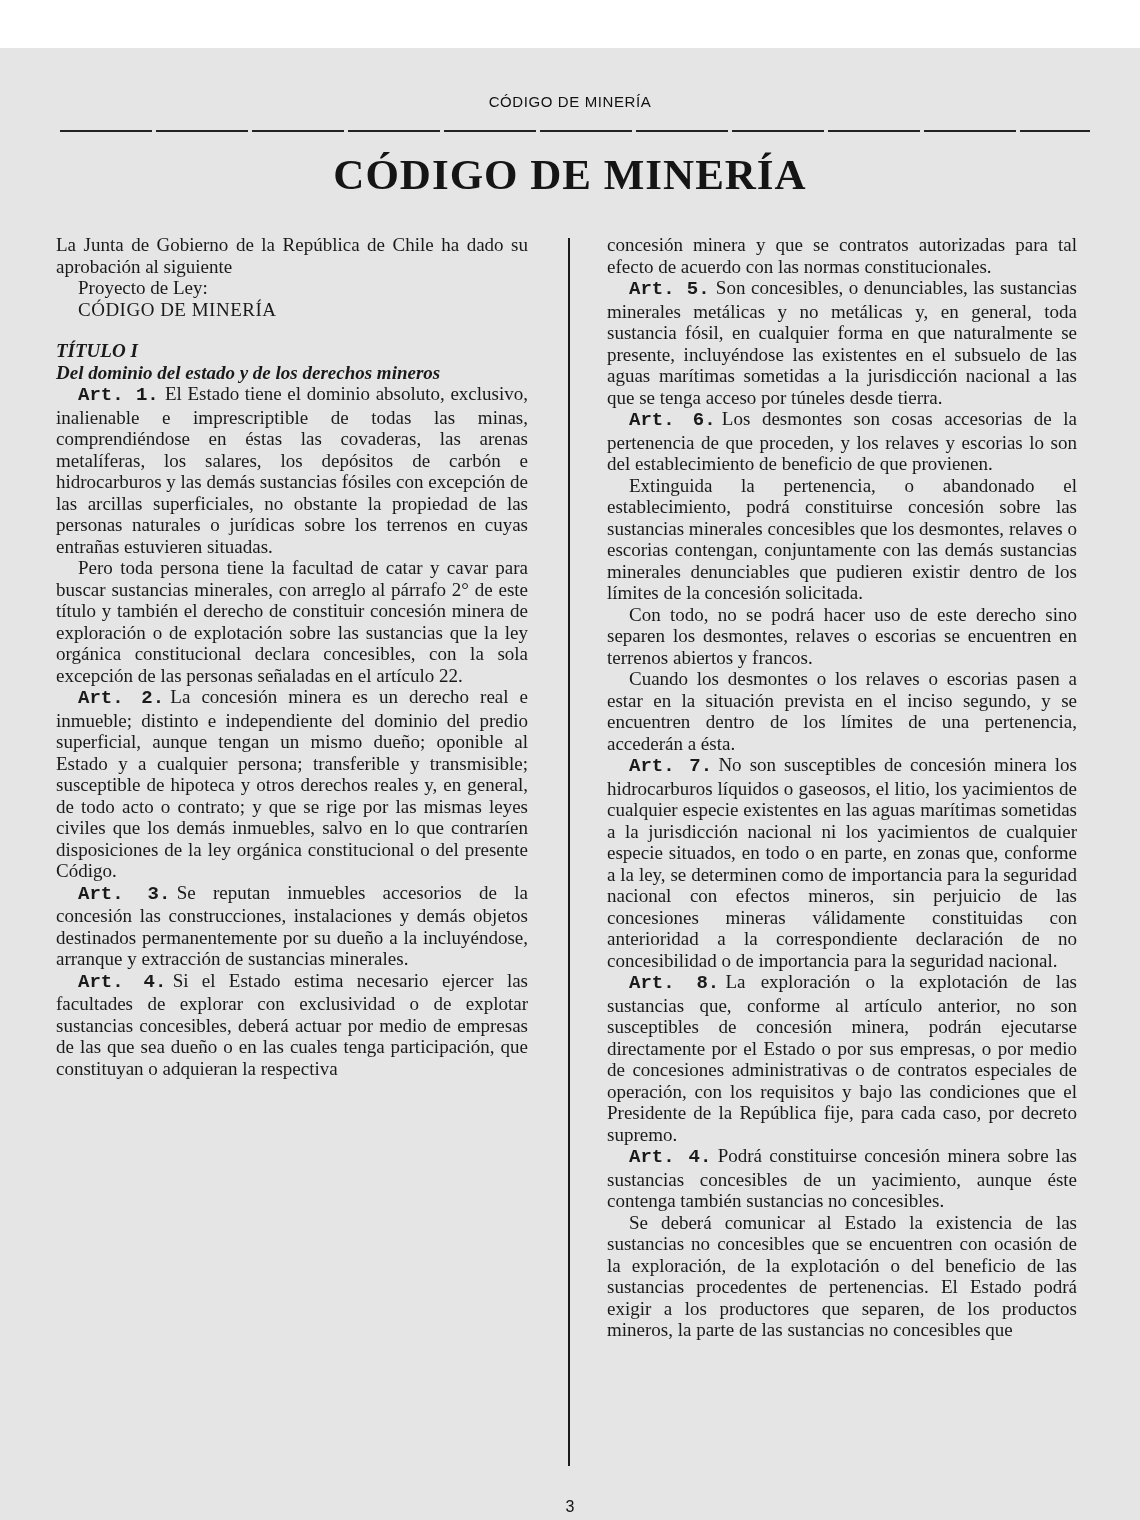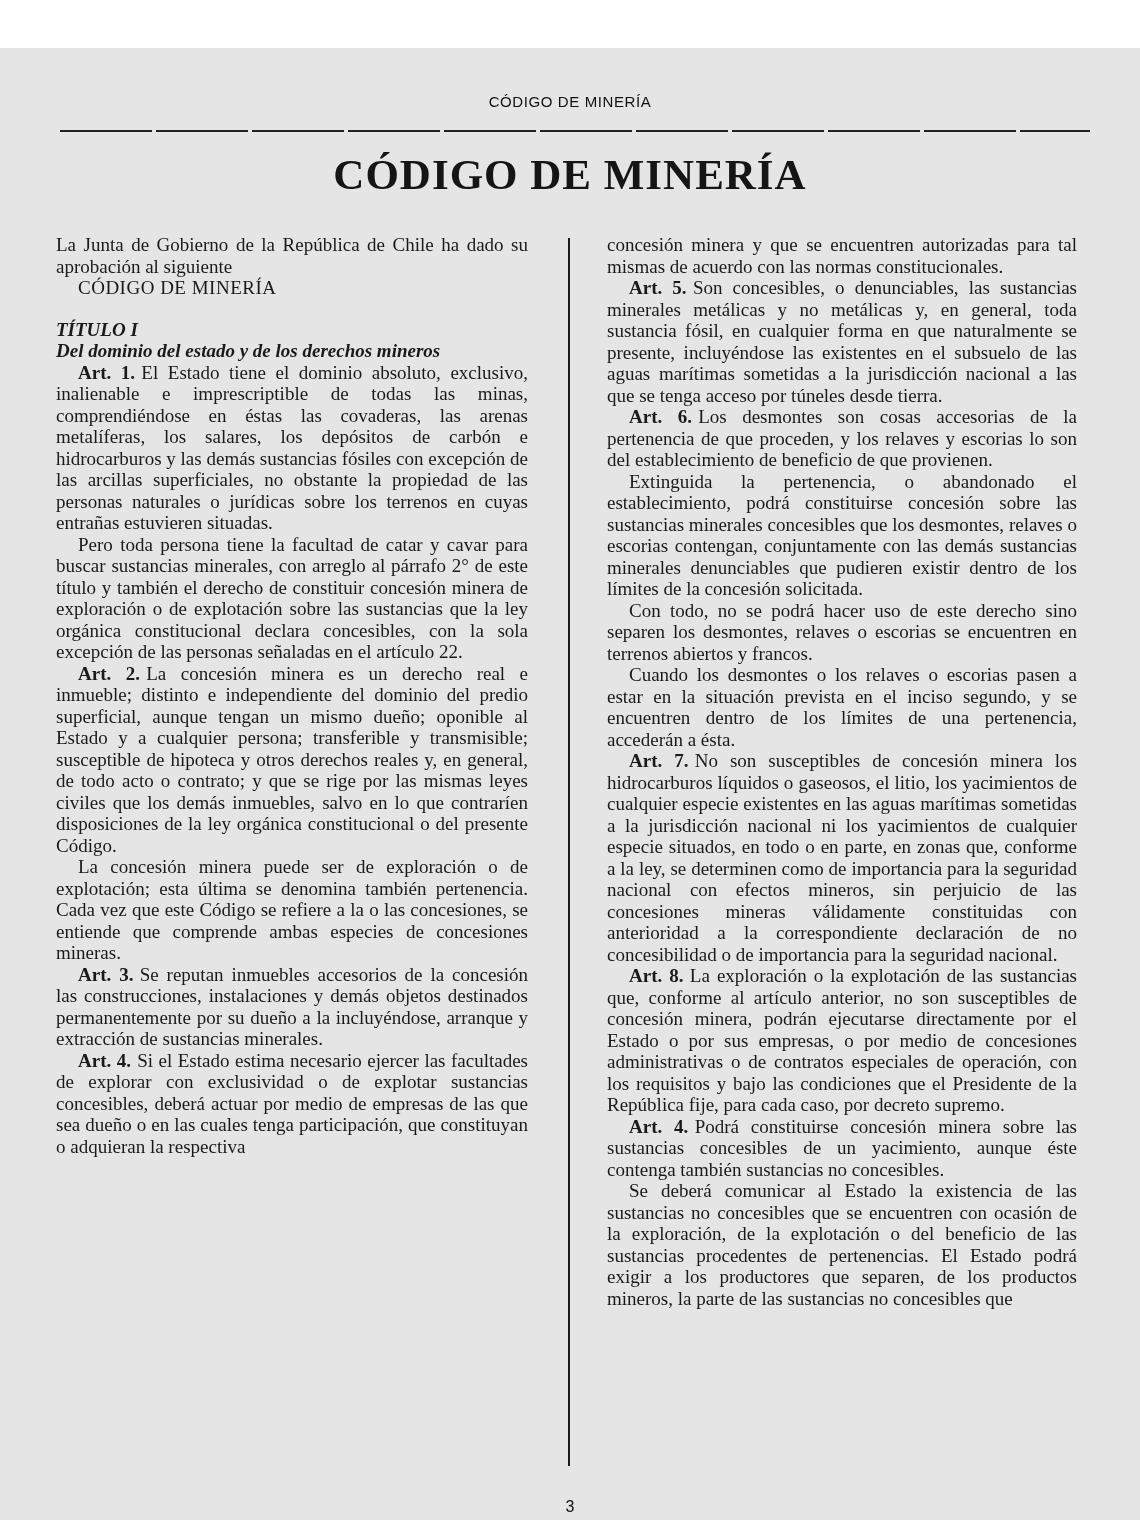--- a/index.html
+++ b/index.html
@@ -64,21 +64,21 @@
   p.no-indent { text-indent: 0; }
   .block { margin-top: 20px; }
   .heading {
     margin-top: 20px;
     text-align: left;
     font-weight: bold;
     font-style: italic;
   }
   .heading div { text-indent: 0; }
   .caps-line { letter-spacing: 0.5px; }
-  .art-label { font-weight: bold; margin-right: 0.33em; }
+  .art-label { font-weight: bold; margin-right: 0.33em; font-family: Liberation Mono, monospace; }
   .page-number {
     position: absolute;
     top: 1450px; left: 0; width: 100%;
     text-align: center;
     font-family: "Liberation Sans", sans-serif;
     font-size: 16px;
     color: #111111;
   }
 </style>
 </head>
@@ -90,42 +90,42 @@
   <div class="header-rule"></div>
   <div class="doc-title">CÓDIGO DE MINERÍA</div>
 
   <div class="divider"></div>
 
   <div class="columns">
 
     <div class="col col-left">
       <p class="par no-indent">La Junta de Gobierno de la República de Chile ha dado su aprobación al siguiente</p>
 
+      <p class="par block">Proyecto de Ley:</p>
 
       <p class="par block caps-line">CÓDIGO DE MINERÍA</p>
 
       <div class="heading">
         <div>TÍTULO I</div>
         <div>Del dominio del estado y de los derechos mineros</div>
       </div>
 
 
       <p class="par block"><span class="art-label">Art. 1.</span><span>El Estado tiene el dominio absoluto, exclusivo, inalienable e imprescriptible de todas las minas, comprendiéndose en éstas las covaderas, las arenas metalíferas, los salares, los depósitos de carbón e hidrocarburos y las demás sustancias fósiles con excepción de las arcillas superficiales, no obstante la propiedad de las personas naturales o jurídicas sobre los terrenos en cuyas entrañas estuvieren situadas.</span></p>
       <p class="par">Pero toda persona tiene la facultad de catar y cavar para buscar sustancias minerales, con arreglo al párrafo 2° de este título y también el derecho de constituir concesión minera de exploración o de explotación sobre las sustancias que la ley orgánica constitucional declara concesibles, con la sola excepción de las personas señaladas en el artículo 22.</p>
 
       <p class="par block"><span class="art-label">Art. 2.</span><span>La concesión minera es un derecho real e inmueble; distinto e independiente del dominio del predio superficial, aunque tengan un mismo dueño; oponible al Estado y a cualquier persona; transferible y transmisible; susceptible de hipoteca y otros derechos reales y, en general, de todo acto o contrato; y que se rige por las mismas leyes civiles que los demás inmuebles, salvo en lo que contraríen disposiciones de la ley orgánica constitucional o del presente Código.</span></p>
-      <p class="par">La concesión minera puede ser de exploración o de explotación; esta última se denomina también pertenencia. Cada vez que este Código se refiere a la o las concesiones, se entiende que comprende ambas especies de concesiones mineras.</p>
 
       <p class="par block"><span class="art-label">Art. 3.</span><span>Se reputan inmuebles accesorios de la concesión las construcciones, instalaciones y demás objetos destinados permanentemente por su dueño a la incluyéndose, arranque y extracción de sustancias minerales.</span></p>
 
       <p class="par block"><span class="art-label">Art. 4.</span><span>Si el Estado estima necesario ejercer las facultades de explorar con exclusividad o de explotar sustancias concesibles, deberá actuar por medio de empresas de las que sea dueño o en las cuales tenga participación, que constituyan o adquieran la respectiva</span></p>
     </div>
 
     <div class="col col-right">
-      <p class="par no-indent">concesión minera y que se encuentren autorizadas para tal mismas de acuerdo con las normas constitucionales.</p>
+      <p class="par no-indent">concesión minera y que se contratos autorizadas para tal efecto de acuerdo con las normas constitucionales.</p>
 
       <p class="par block"><span class="art-label">Art. 5.</span><span>Son concesibles, o denunciables, las sustancias minerales metálicas y no metálicas y, en general, toda sustancia fósil, en cualquier forma en que naturalmente se presente, incluyéndose las existentes en el subsuelo de las aguas marítimas sometidas a la jurisdicción nacional a las que se tenga acceso por túneles desde tierra.</span></p>
 
       <p class="par block"><span class="art-label">Art. 6.</span><span>Los desmontes son cosas accesorias de la pertenencia de que proceden, y los relaves y escorias lo son del establecimiento de beneficio de que provienen.</span></p>
       <p class="par">Extinguida la pertenencia, o abandonado el establecimiento, podrá constituirse concesión sobre las sustancias minerales concesibles que los desmontes, relaves o escorias contengan, conjuntamente con las demás sustancias minerales denunciables que pudieren existir dentro de los límites de la concesión solicitada.</p>
       <p class="par">Con todo, no se podrá hacer uso de este derecho sino separen los desmontes, relaves o escorias se encuentren en terrenos abiertos y francos.</p>
       <p class="par">Cuando los desmontes o los relaves o escorias pasen a estar en la situación prevista en el inciso segundo, y se encuentren dentro de los límites de una pertenencia, accederán a ésta.</p>
 
       <p class="par block"><span class="art-label">Art. 7.</span><span>No son susceptibles de concesión minera los hidrocarburos líquidos o gaseosos, el litio, los yacimientos de cualquier especie existentes en las aguas marítimas sometidas a la jurisdicción nacional ni los yacimientos de cualquier especie situados, en todo o en parte, en zonas que, conforme a la ley, se determinen como de importancia para la seguridad nacional con efectos mineros, sin perjuicio de las concesiones mineras válidamente constituidas con anterioridad a la correspondiente declaración de no concesibilidad o de importancia para la seguridad nacional.</span></p>
 

